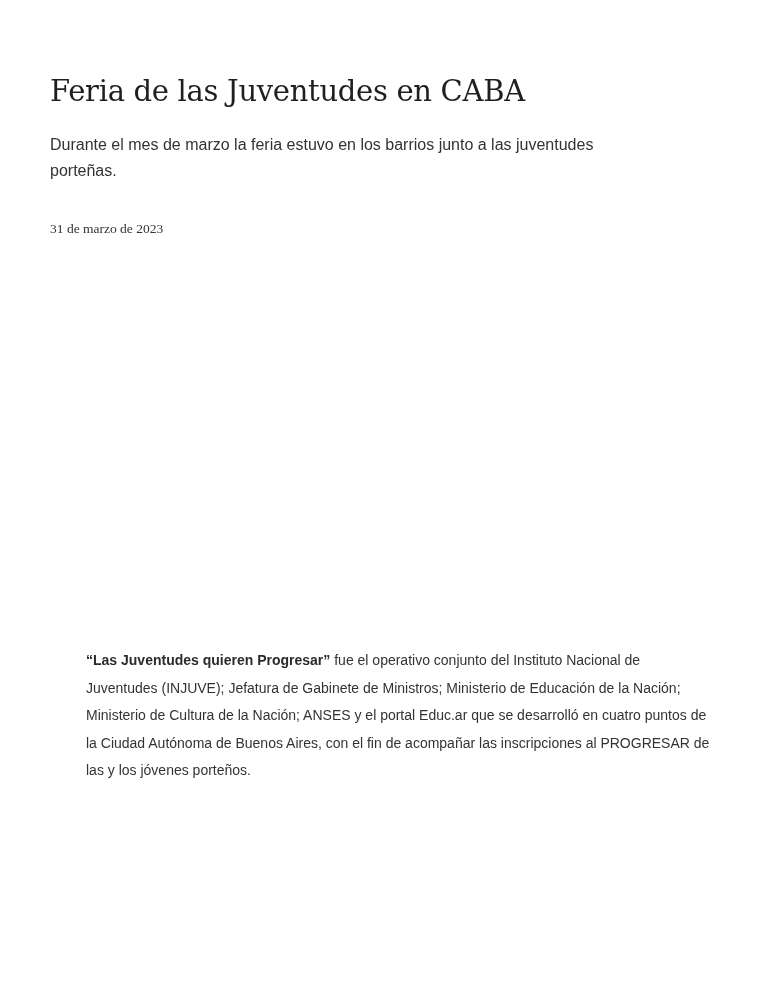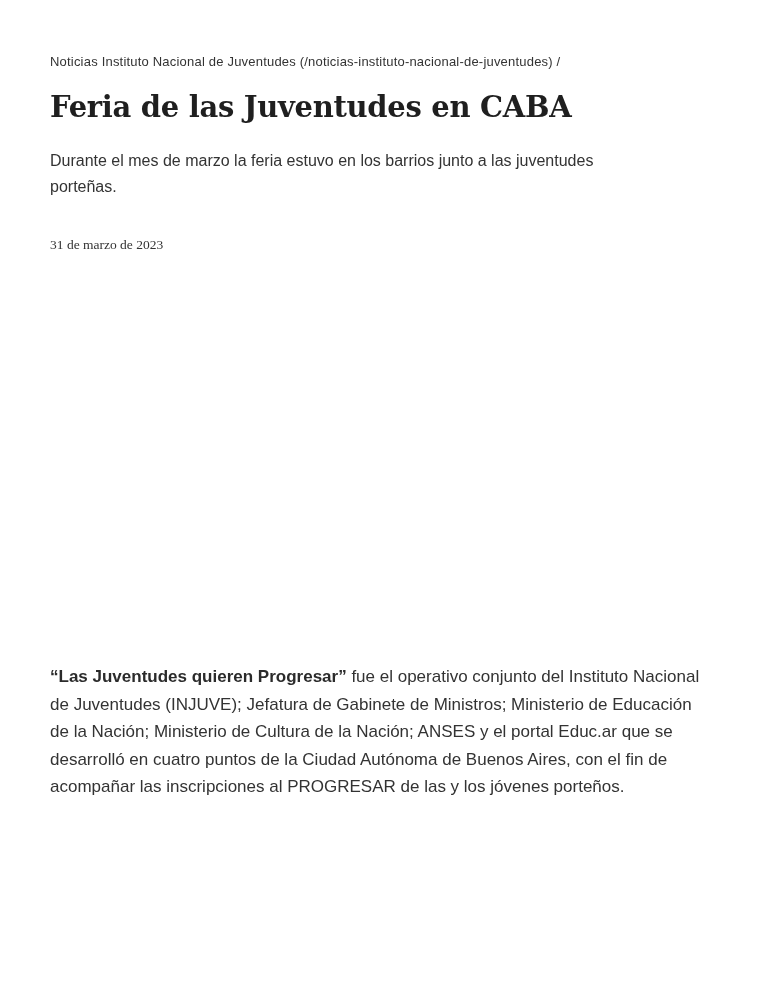--- a/index.html
+++ b/index.html
@@ -24,21 +24,21 @@
     letter-spacing: 0.2px;
   }
   .breadcrumb a {
     color: #333333;
     text-decoration: none;
     cursor: pointer;
   }
   h1.article-title {
     margin-top: 19px;
     font-family: "DejaVu Serif", "Liberation Serif", serif;
-    font-weight: 700;
+    font-weight: 400;
     font-size: 29px;
     line-height: 36px;
     color: #1f1f1f;
     letter-spacing: -0.3px;
   }
   p.article-lead {
     margin-top: 23px;
     font-size: 16px;
     line-height: 26px;
     max-width: 610px;
@@ -51,38 +51,36 @@
     color: #333333;
     font-family: Liberation Serif, serif;
   }
   .article-image-placeholder {
     margin-top: 12px;
     height: 398px;
     width: 663px;
     background: #ffffff;
   }
   p.article-body {
-    font-size: 17px;
+    font-size: 14px;
     line-height: 27.5px;
     max-width: 665px;
     color: #333333;
+    margin-left: 36px;
   }
   p.article-body .lead-in {
     font-weight: 700;
     color: #2b2b2b;
   }
 </style>
 </head>
 <body>
 
 <div class="page">
 
-  <nav class="breadcrumb">
-    <a href="#">Noticias Instituto Nacional de Juventudes (/noticias-instituto-nacional-de-juventudes)</a><span> /</span>
-  </nav>
 
   <h1 class="article-title">Feria de las Juventudes en CABA</h1>
 
   <p class="article-lead">Durante el mes de marzo la feria estuvo en los barrios junto a las juventudes porteñas.</p>
 
   <div class="article-date">31 de marzo de 2023</div>
 
   <div class="article-image-placeholder"></div>
 
   <p class="article-body">

